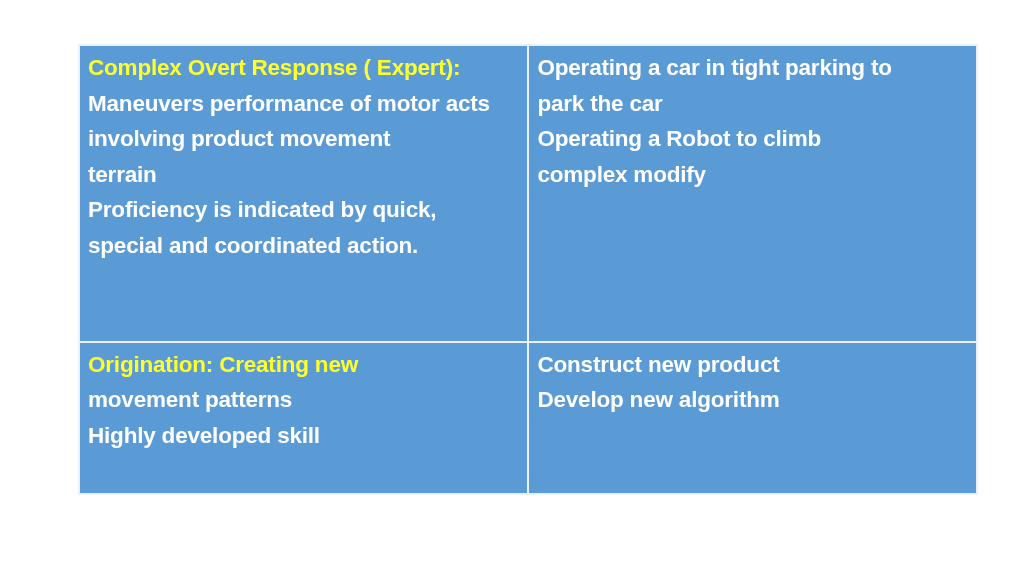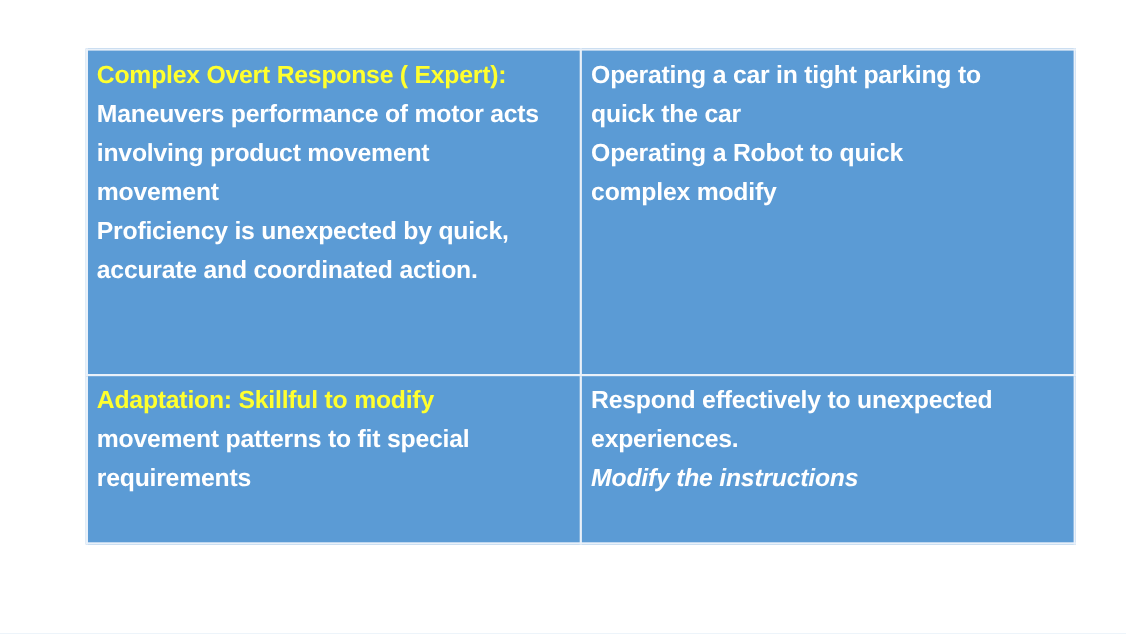--- a/index.html
+++ b/index.html
@@ -50,38 +50,37 @@
 <body>
 
 <div class="slide">
   <table class="table">
     <tbody>
         <tr class="r1">
       <td class="left">
         <span class="line hl">Complex Overt Response ( Expert):</span>
         <span class="line">Maneuvers performance of motor acts</span>
         <span class="line">involving product movement</span>
-        <span class="line">movement</span>
-        <span class="line">Proficiency is unexpected by quick,</span>
-        <span class="line">accurate and coordinated action.</span>
+        <span class="line">terrain</span>
+        <span class="line">Proficiency is indicated by quick,</span>
+        <span class="line">special and coordinated action.</span>
       </td>
       <td class="right">
         <span class="line">Operating a car in tight parking to</span>
-        <span class="line">quick the car</span>
-        <span class="line">Operating a Robot to quick</span>
+        <span class="line">park the car</span>
+        <span class="line">Operating a Robot to climb</span>
         <span class="line">complex modify</span>
       </td>
     </tr>
-    <tr class="r2">
+    <tr class="r3">
       <td class="left">
-        <span class="line hl">Adaptation: Skillful to modify</span>
-        <span class="line">movement patterns to fit special</span>
-        <span class="line">requirements</span>
+        <span class="line hl">Origination: Creating new</span>
+        <span class="line">movement patterns</span>
+        <span class="line">Highly developed skill</span>
       </td>
       <td class="right">
-        <span class="line">Respond effectively to unexpected</span>
-        <span class="line">experiences.</span>
-        <span class="line it">Modify the instructions</span>
+        <span class="line">Construct new product</span>
+        <span class="line">Develop new algorithm</span>
       </td>
     </tr>
   </tbody>
     </table>
 </div>
 
 </body></html>

